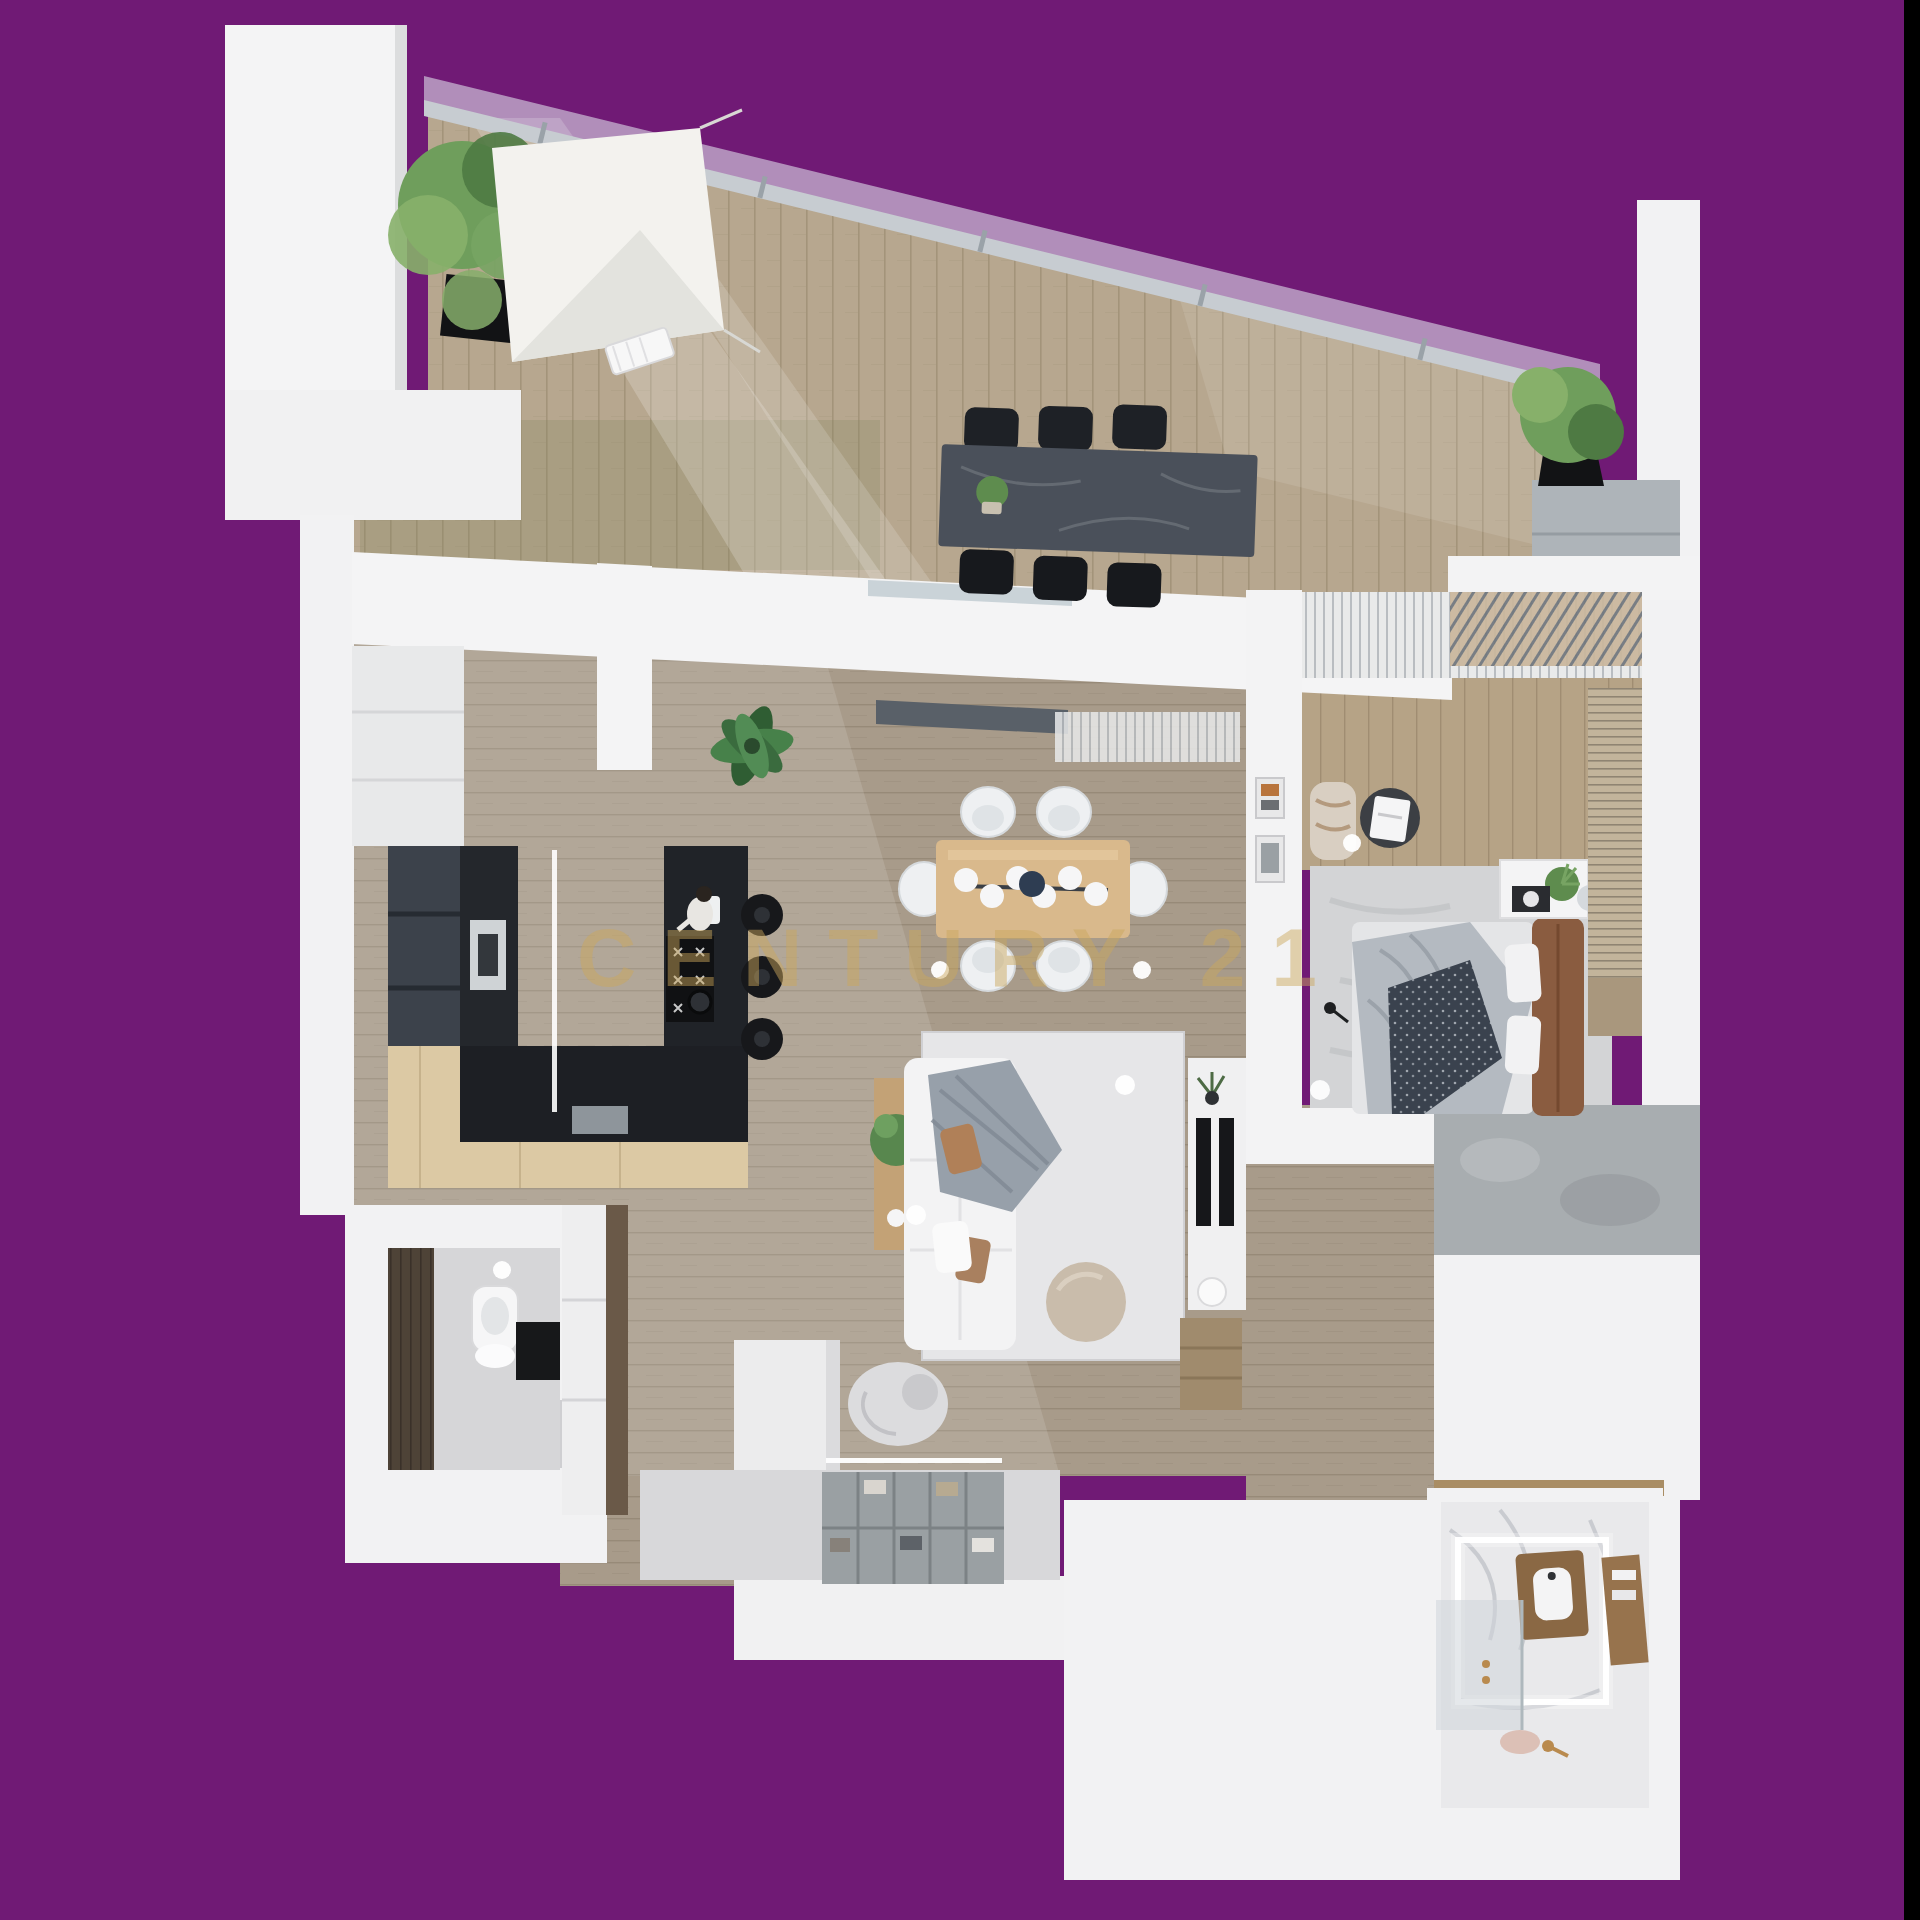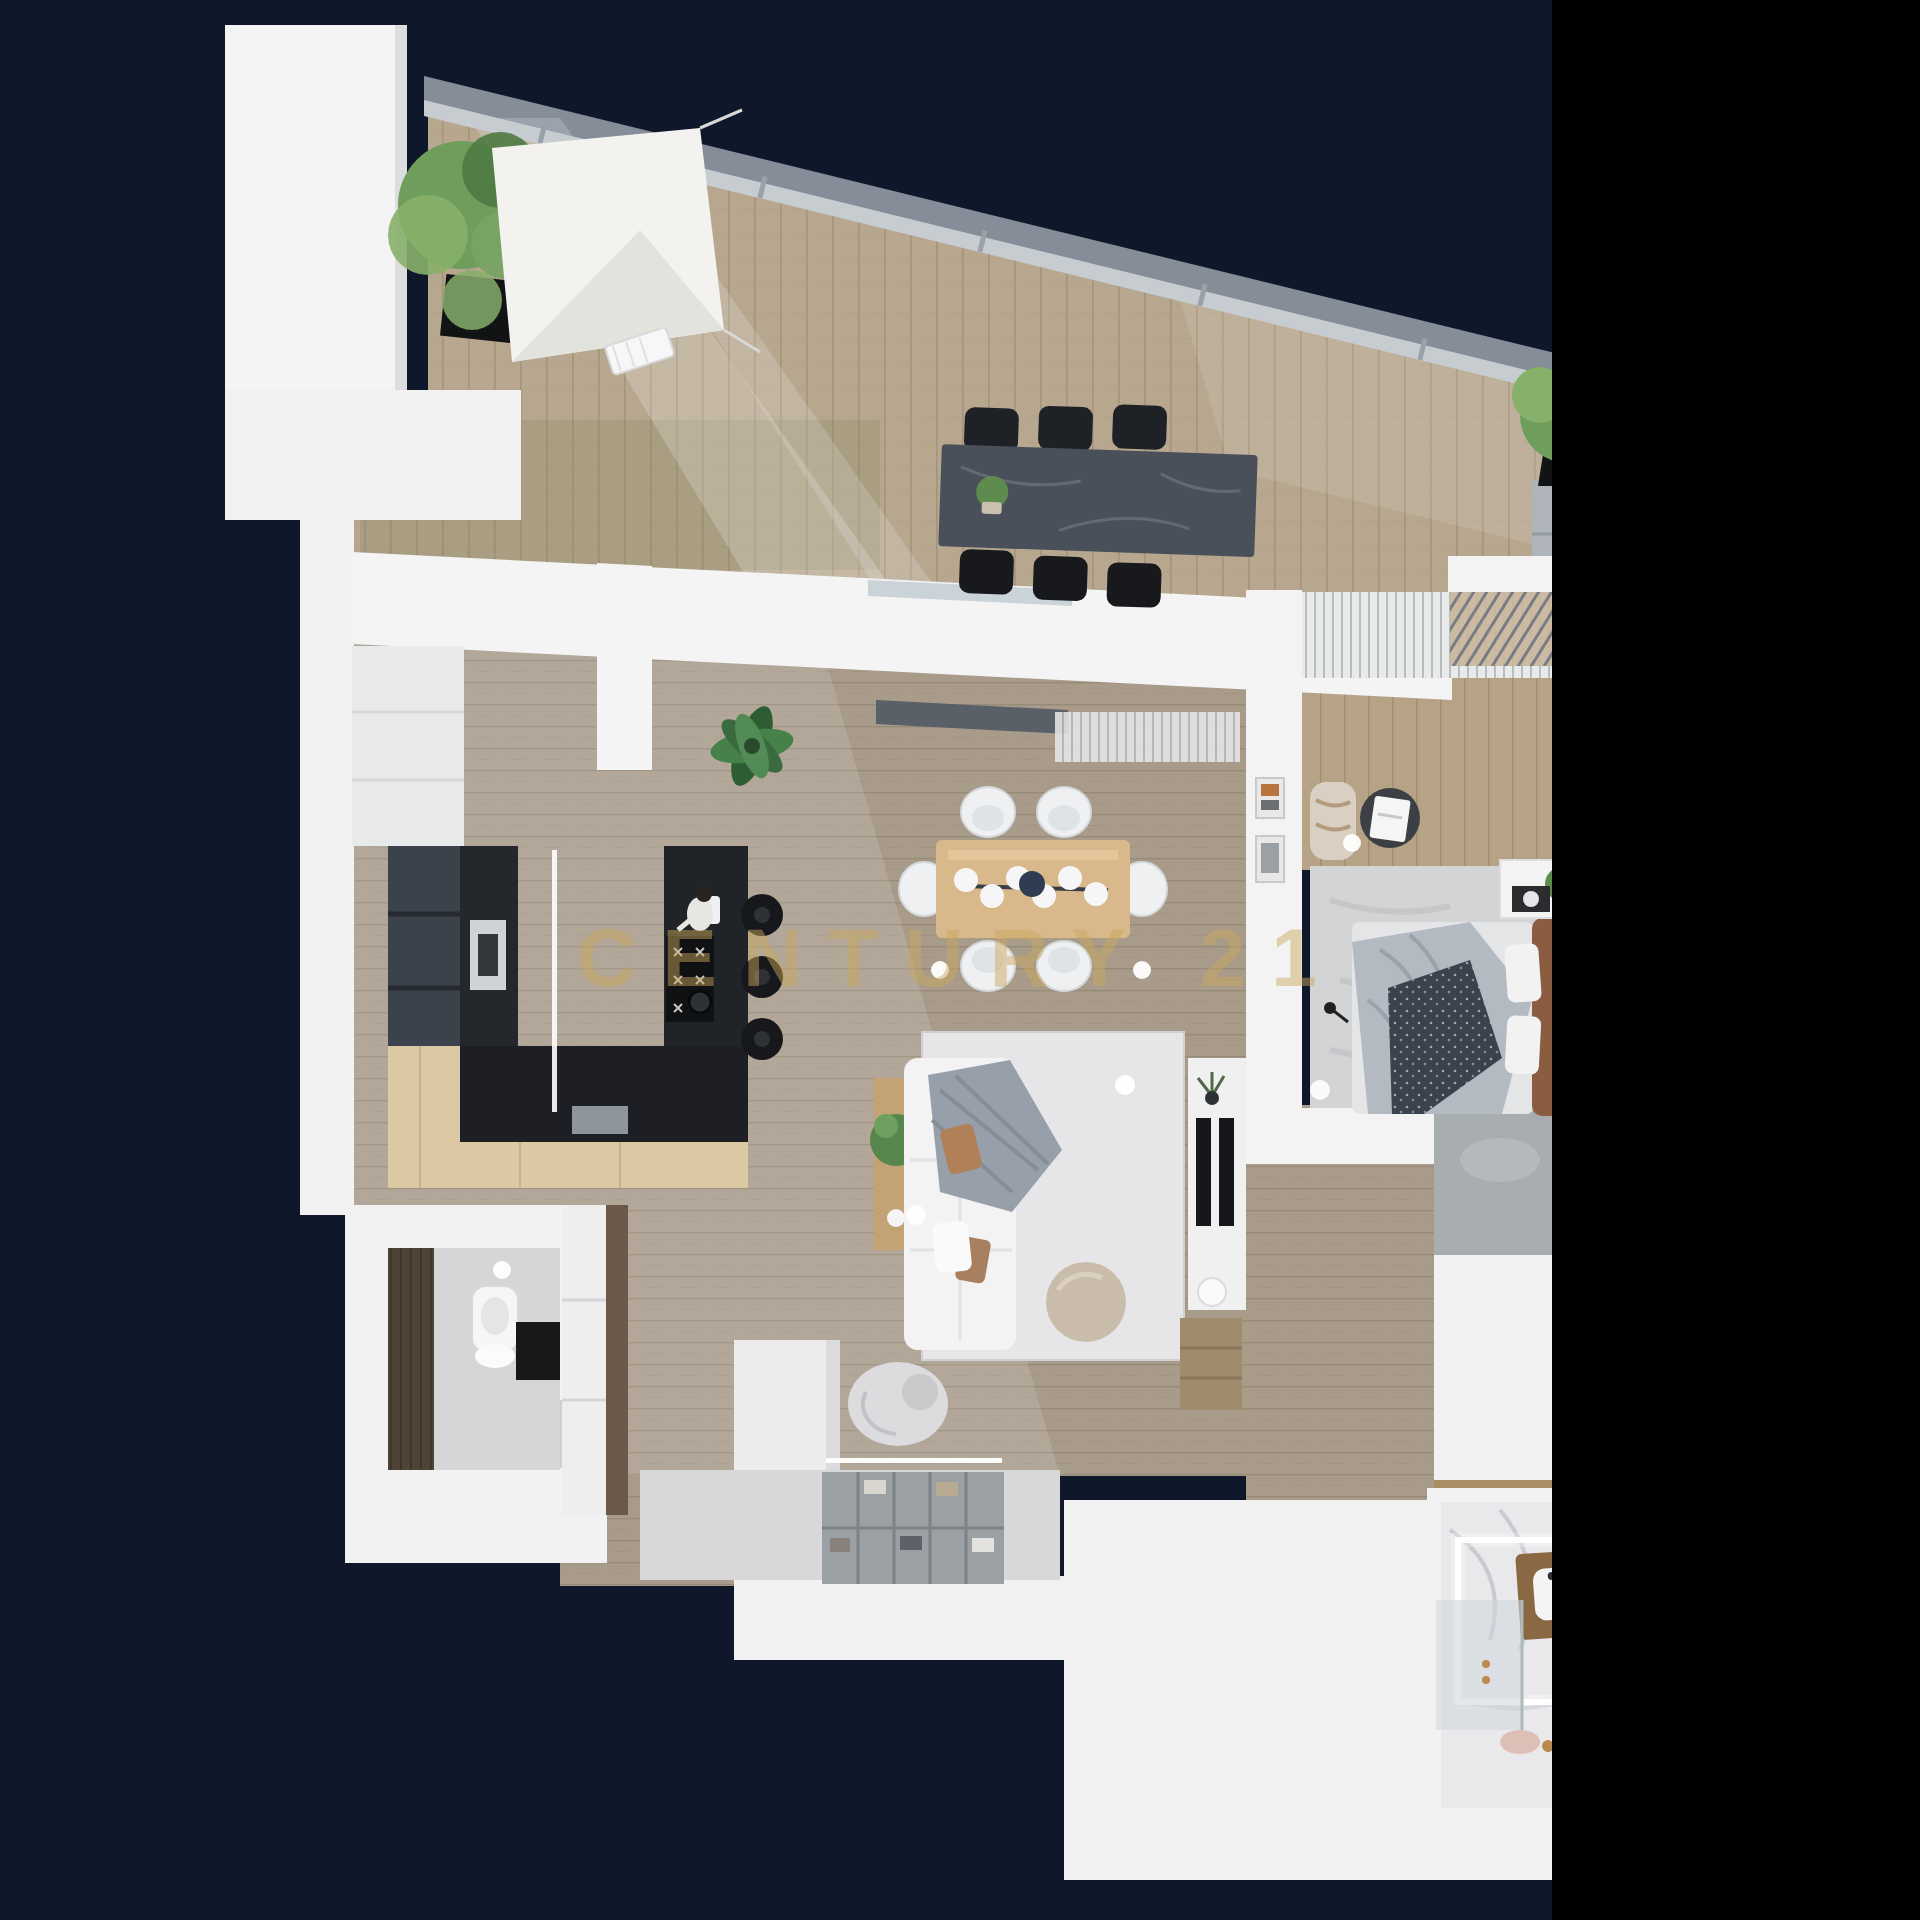--- a/index.html
+++ b/index.html
@@ -1,16 +1,16 @@
 <!DOCTYPE html>
 <html><head>
 <meta charset="utf-8">
 <style>
   html,body{margin:0;padding:0;background:#000;}
-  .stage{position:relative;width:1552px;height:1920px;background:#0f172a;overflow:hidden;}
+  .stage{position:relative;width:1904px;height:1920px;background:#701a75;overflow:hidden;}
   .stage svg{position:absolute;left:0;top:0;}
   .watermark{
     position:absolute;left:960px;top:958px;transform:translate(-50%,-50%);
     font-family:"Liberation Sans",sans-serif;font-weight:600;font-size:82px;
     letter-spacing:26px;color:rgba(202,168,92,0.48);white-space:nowrap;pointer-events:none;
   }
 </style>
 </head>
 <body>
 

